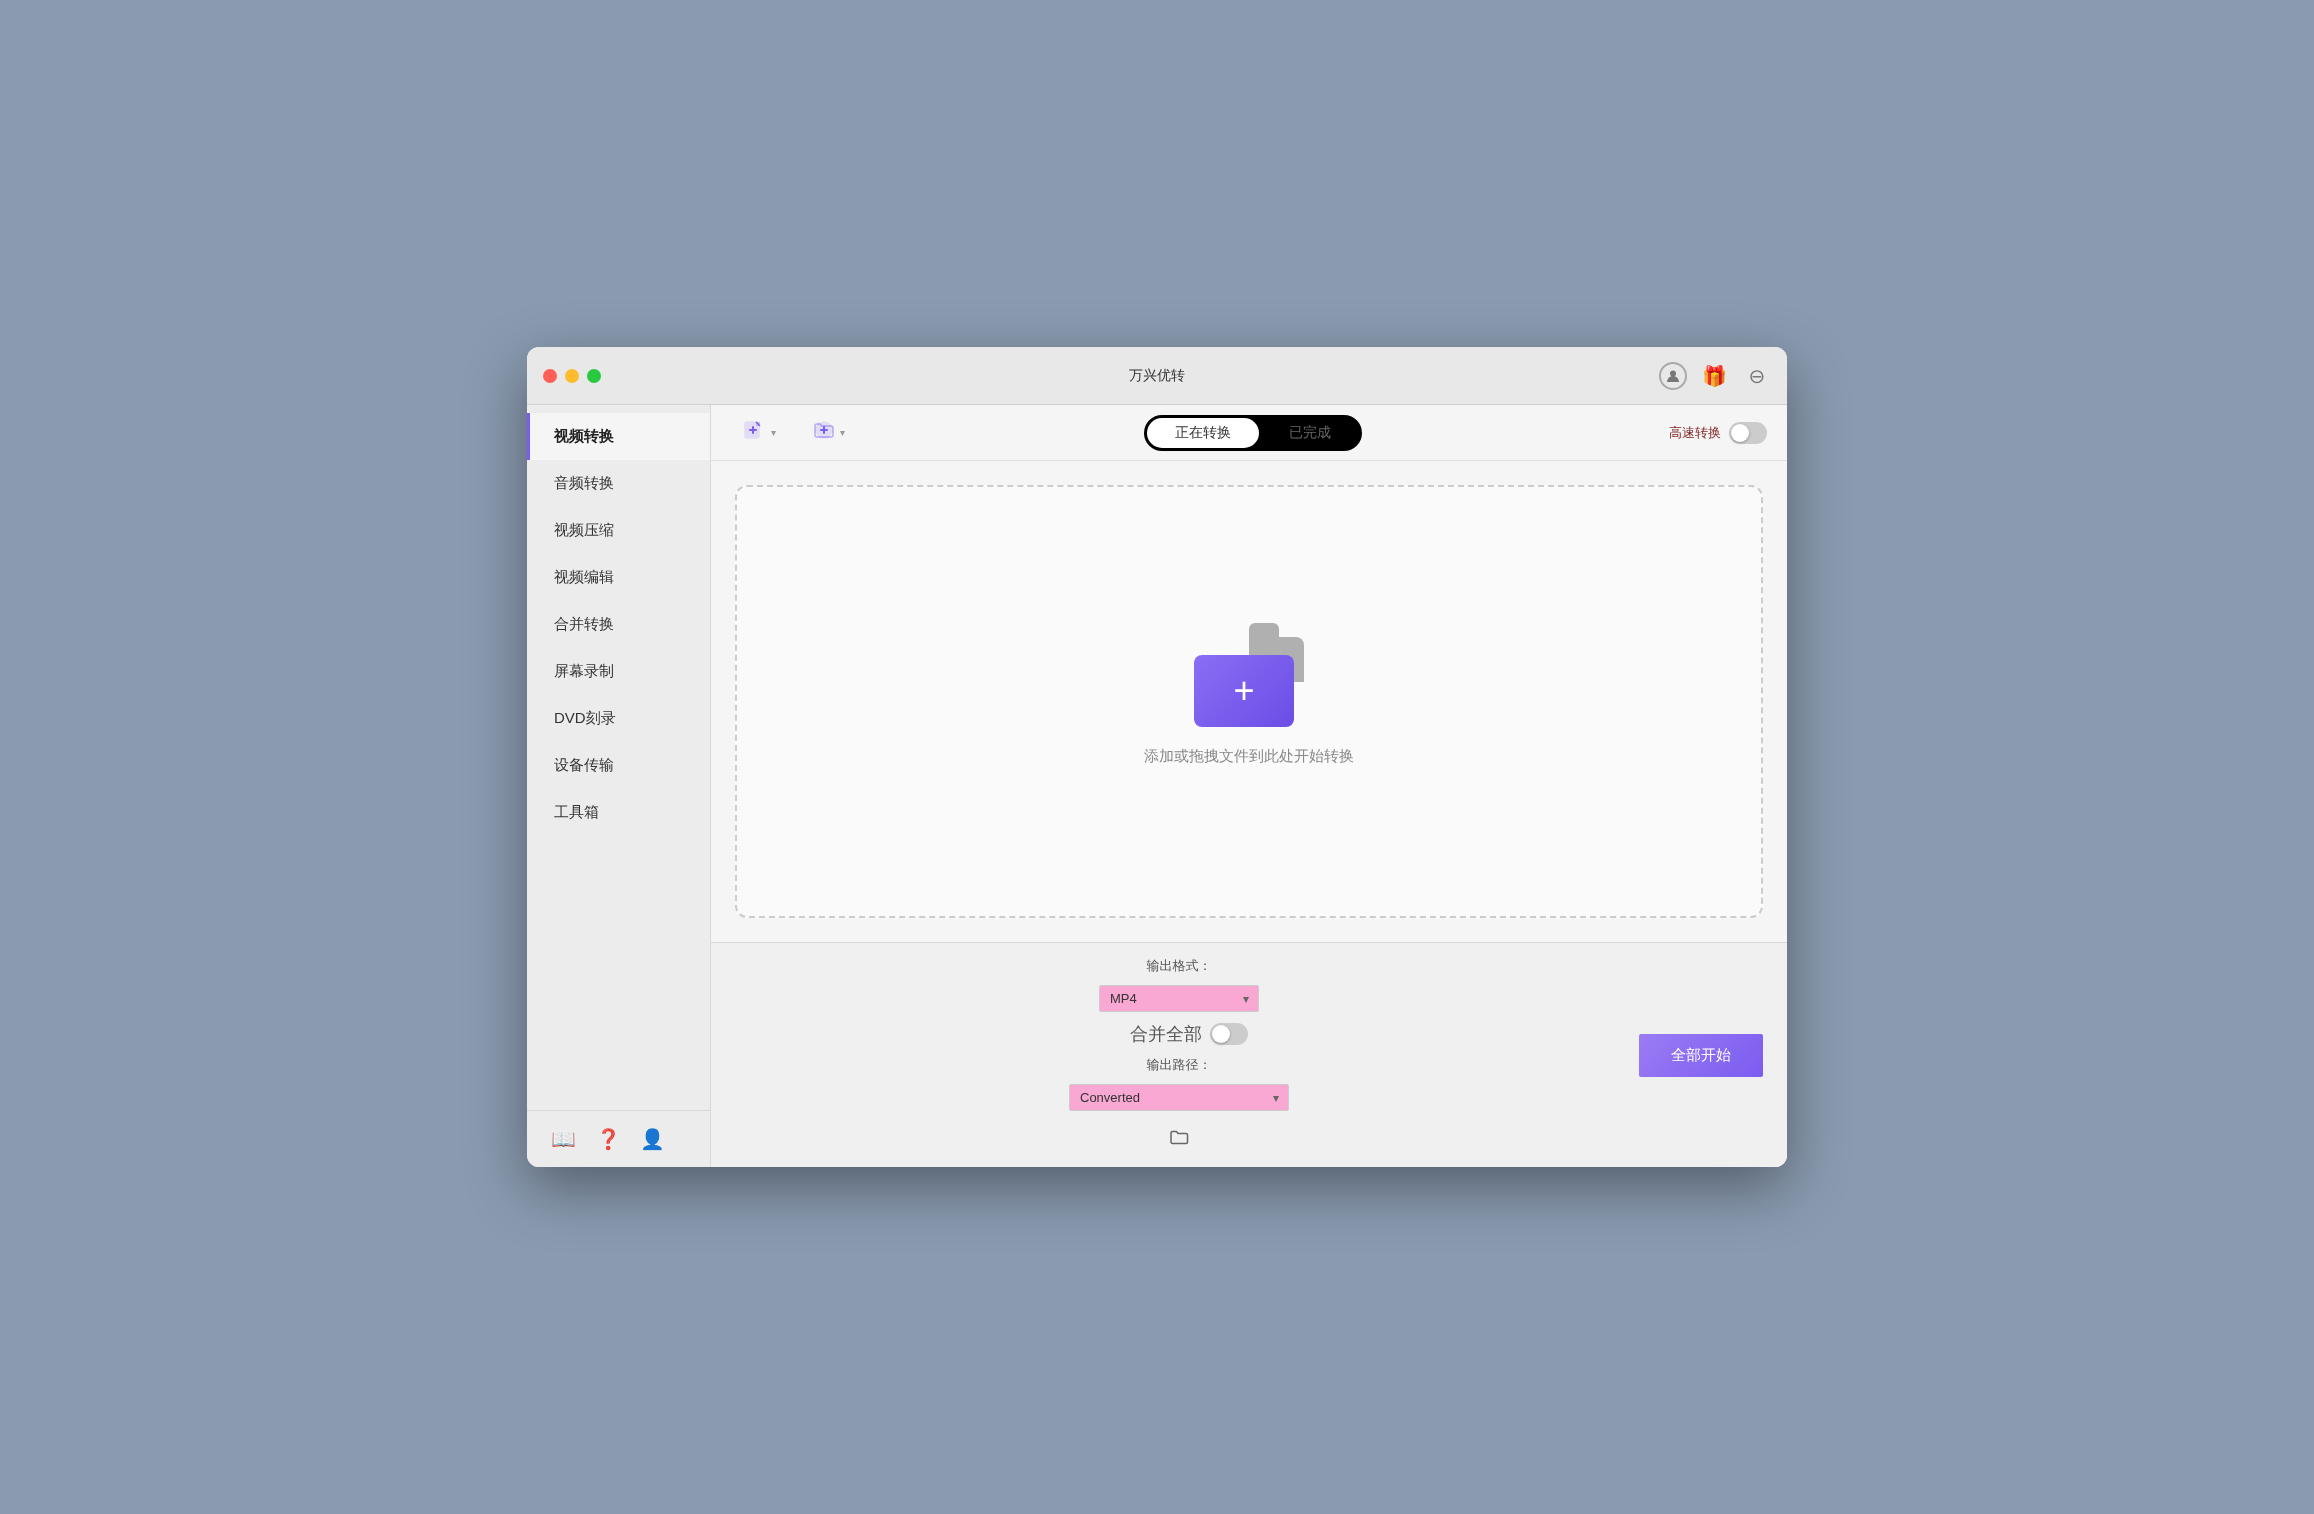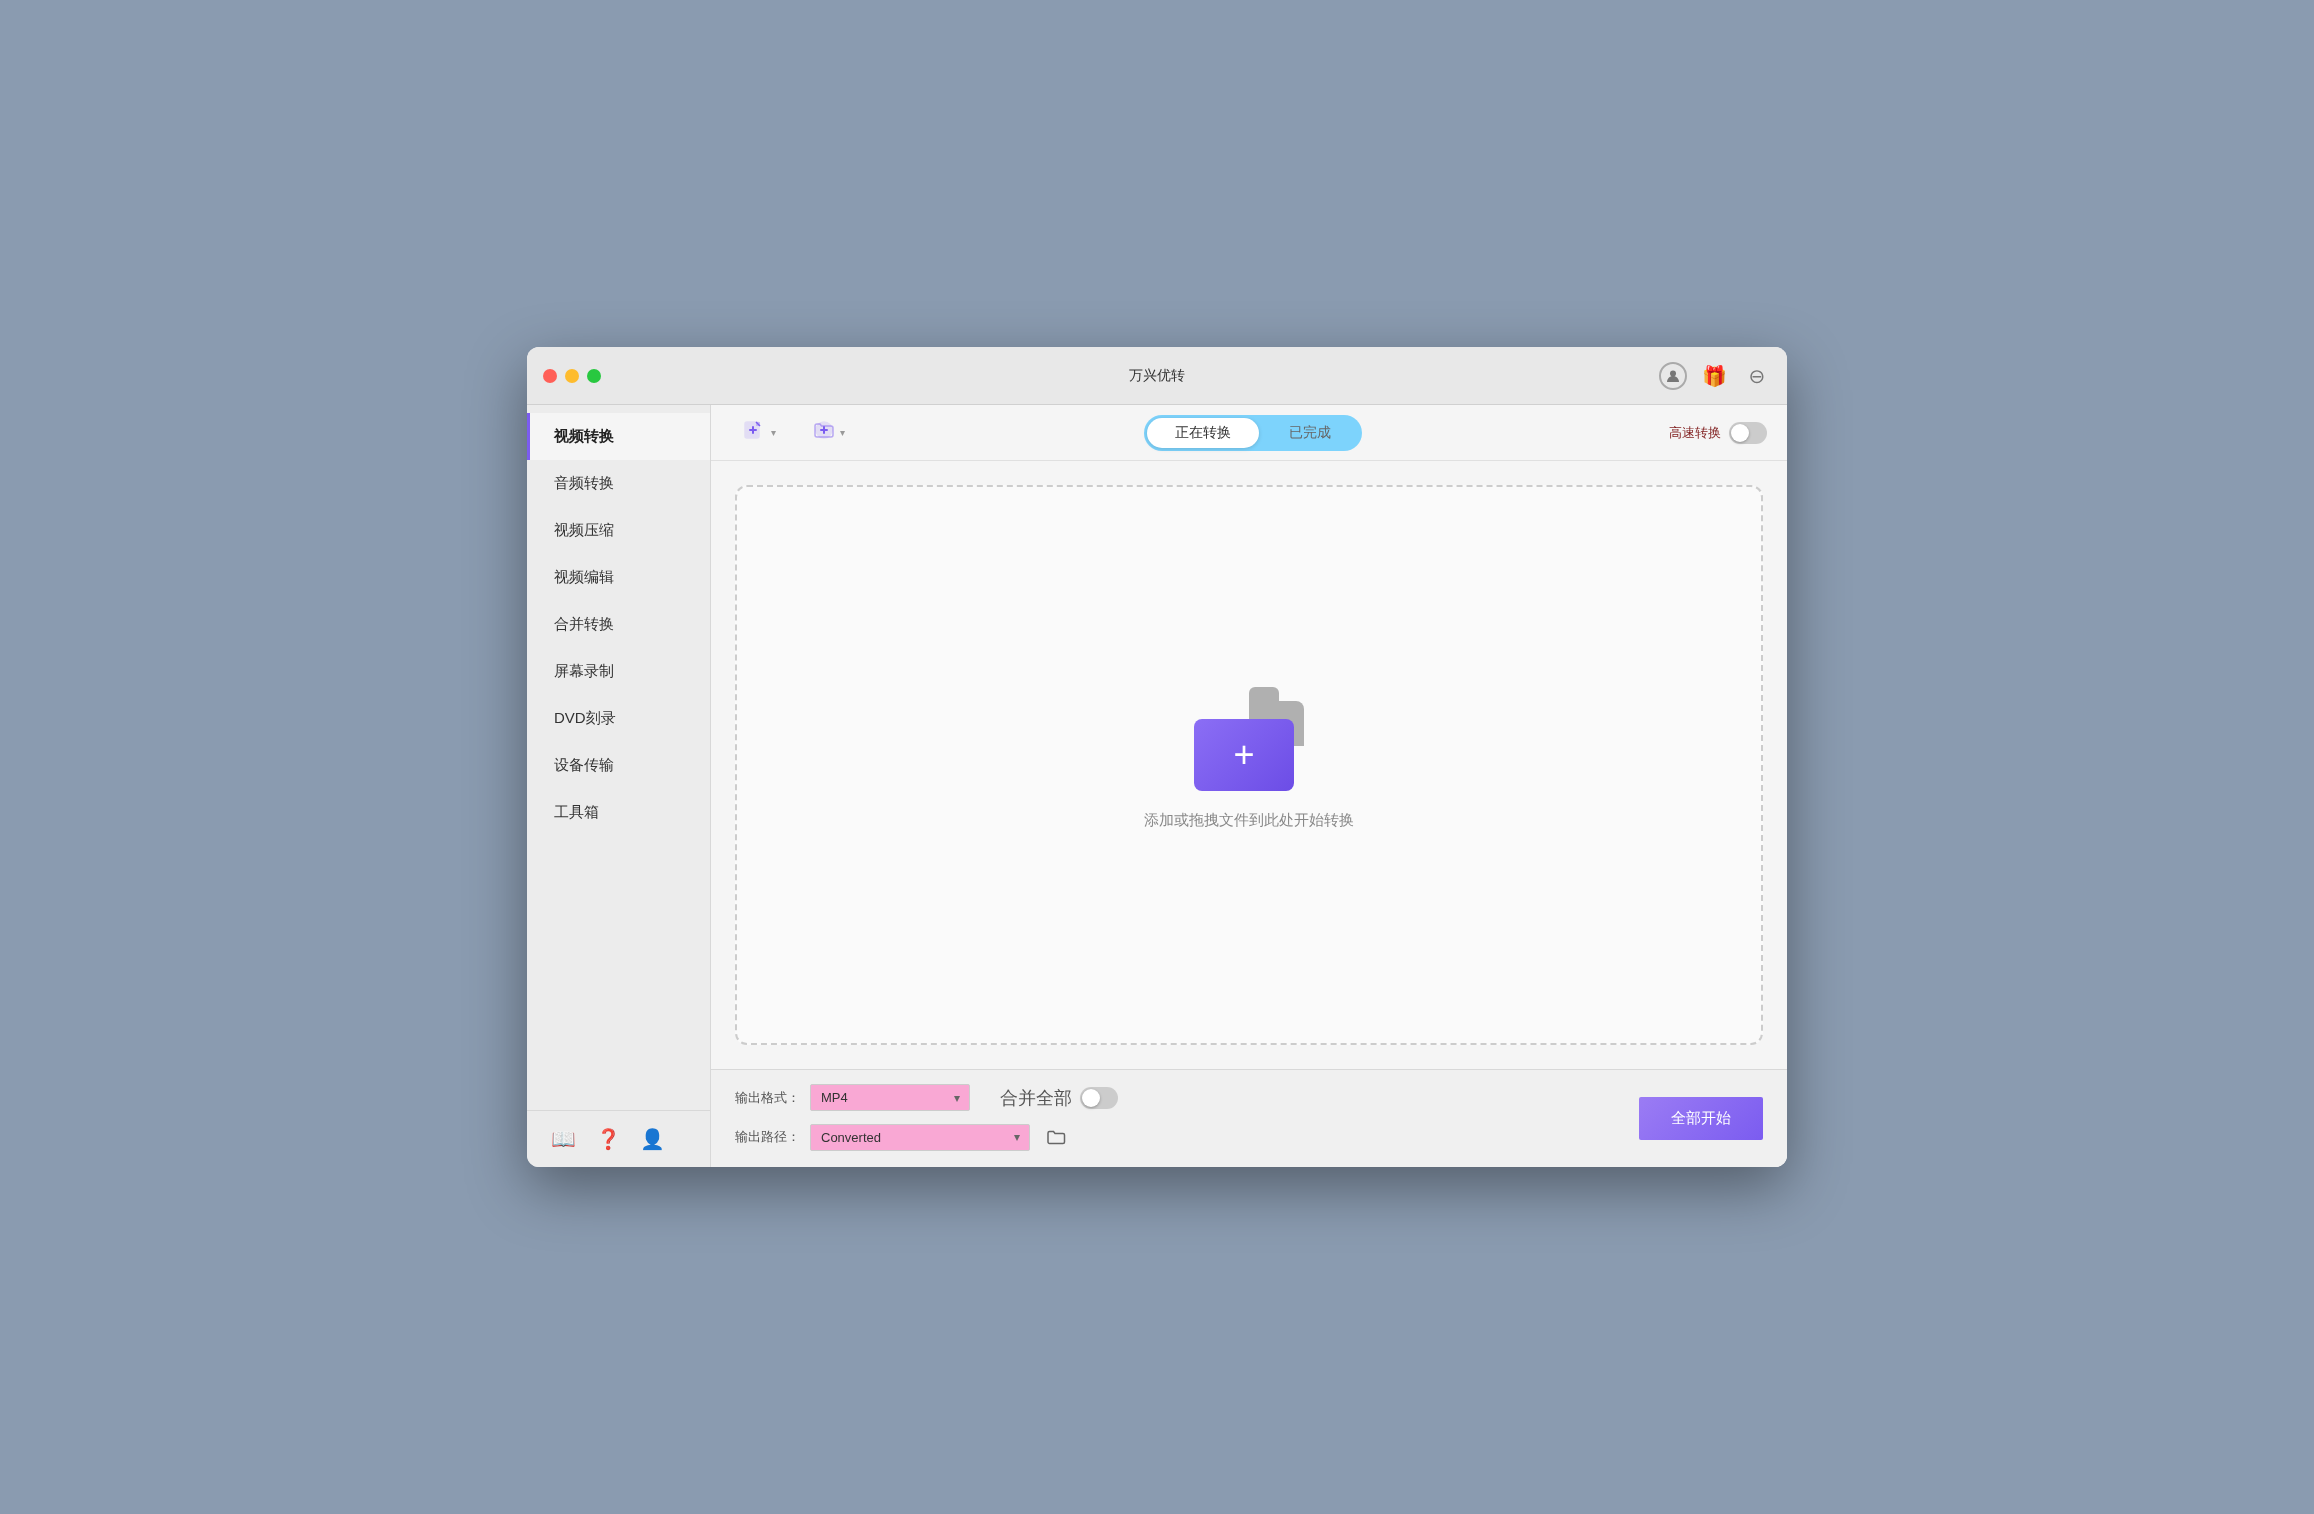--- a/index.html
+++ b/index.html
@@ -148,21 +148,21 @@
       color: #7b5cf0;
     }
     .toolbar-btn .chevron {
       font-size: 10px;
       color: #999;
     }
     
     .tab-switcher {
       margin: 0 auto;
       display: flex;
-      background: #7dd3fc;
+      background: #000000;
       border-radius: 20px;
       padding: 3px;
       gap: 2px;
     }
     .tab-btn {
       padding: 6px 28px;
       border-radius: 18px;
       font-size: 14px;
       cursor: pointer;
       border: none;
@@ -281,20 +281,21 @@
     .bottom-bar-left {
       display: flex;
       flex-direction: column;
       gap: 10px;
       flex: 1;
     }
     .form-row {
       display: flex;
       align-items: center;
       gap: 10px;
+      flex-direction: column;
     }
     .form-label {
       font-size: 13px;
       color: #555;
       min-width: 60px;
       text-align: right;
     }
     .form-select {
       padding: 5px 32px 5px 10px;
       border: 1px solid #ccc;

